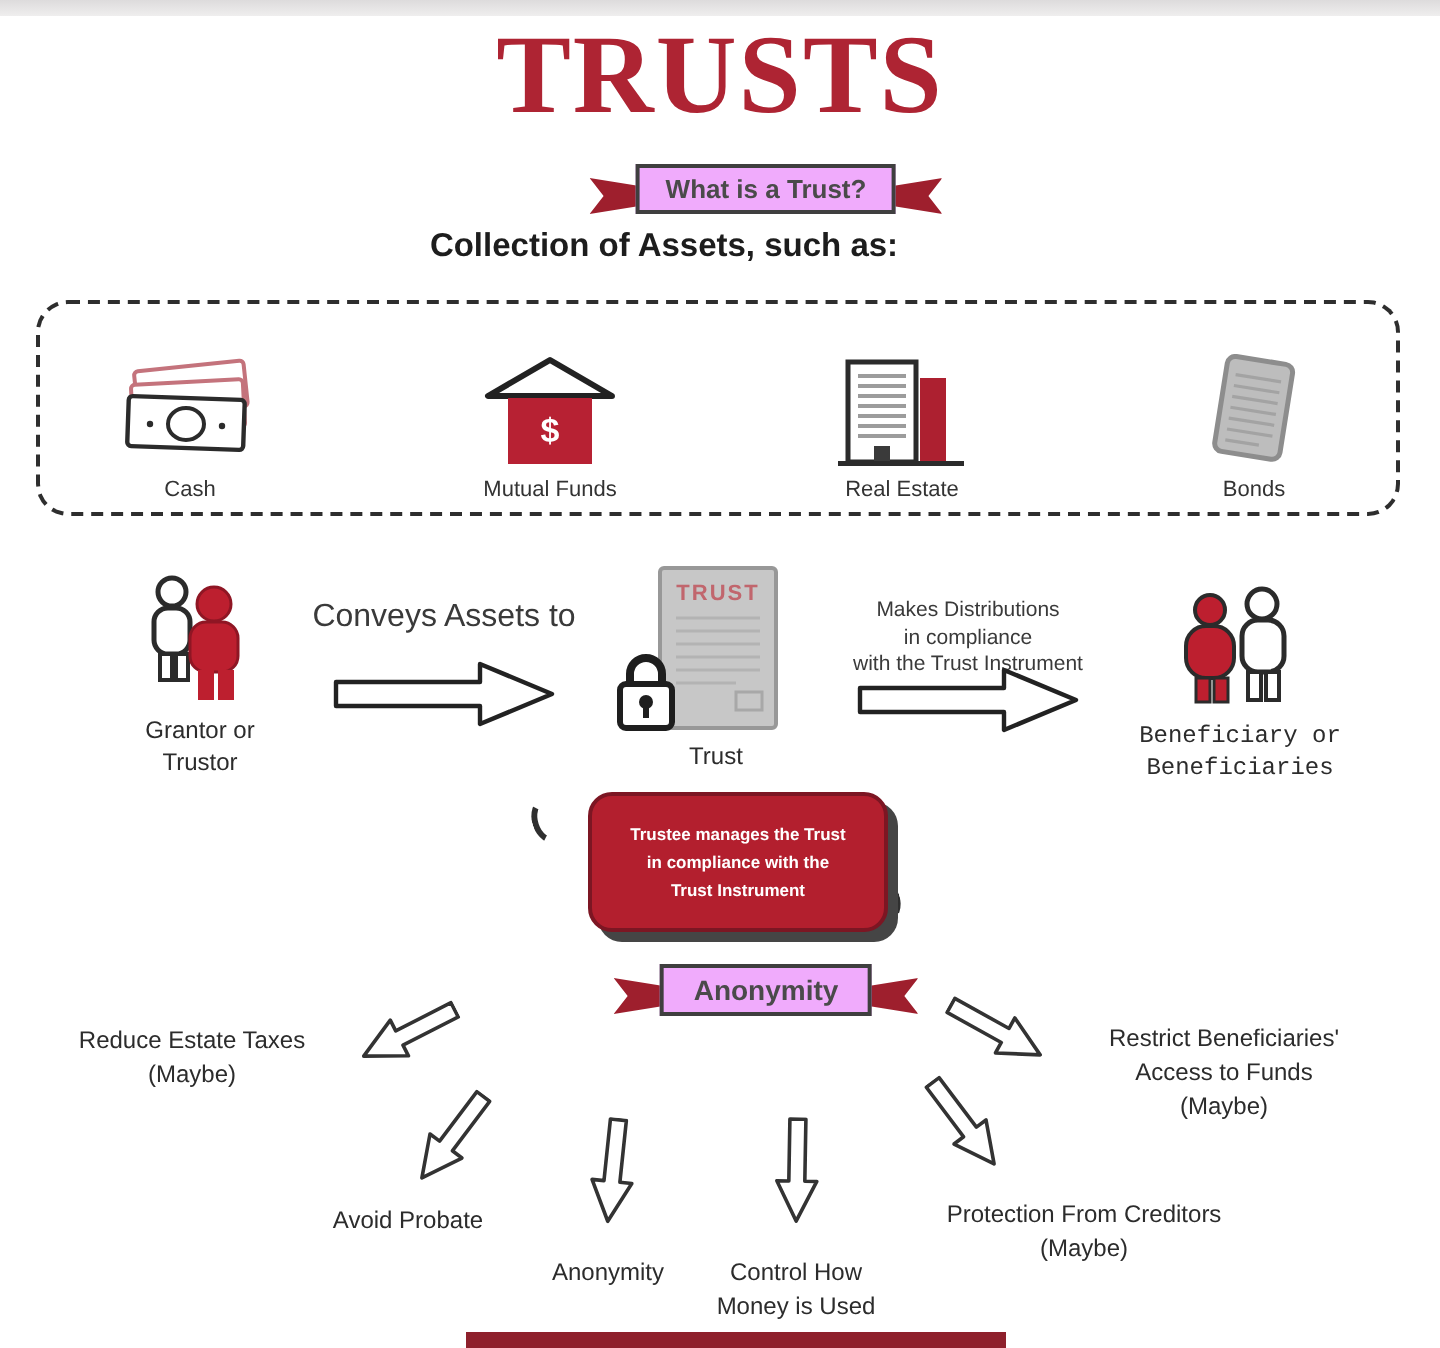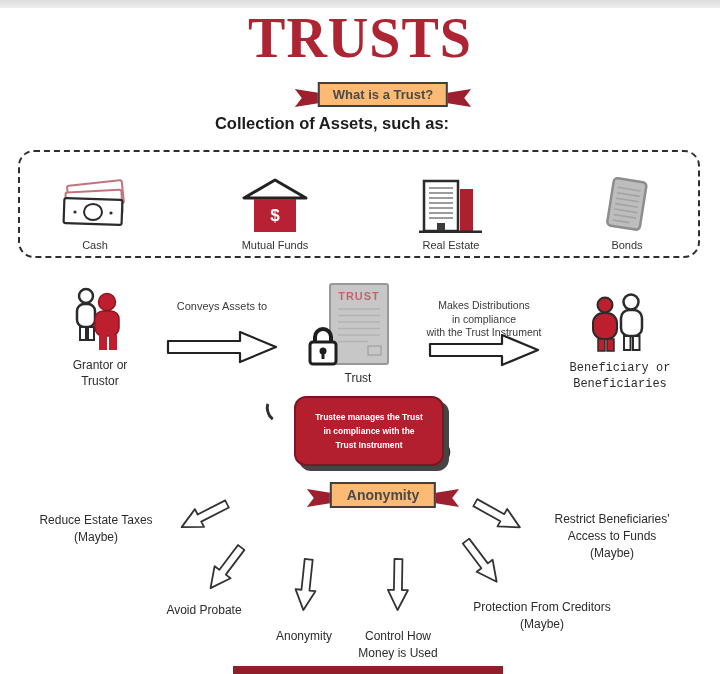--- a/index.html
+++ b/index.html
@@ -12,38 +12,38 @@
   
   .title{position:absolute;left:0;top:9px;width:720px;text-align:center;
     font-family:"Liberation Serif",serif;font-weight:700;font-size:56px;line-height:1.05;
     color:#ae2433;letter-spacing:1px;}
   .ribbon{position:absolute;left:50%;transform:translateX(-50%);}
   .ribbon .tail{position:absolute;width:28px;height:18px;background:#9e1f2d;z-index:0;}
   .ribbon .tail.left{left:-23px;top:7px;
     clip-path:polygon(0% 0%,100% 25%,100% 75%,0% 100%,25% 50%);}
   .ribbon .tail.right{right:-23px;top:7px;
     clip-path:polygon(0% 25%,100% 0%,75% 50%,100% 100%,0% 75%);}
-  .ribbon .box{position:relative;z-index:1;background:#fdba74;border:2px solid #3f3f3f;
+  .ribbon .box{position:relative;z-index:1;background:#f0abfc;border:2px solid #3f3f3f;
     padding:3px 13px;font-size:13px;font-weight:700;color:#4a4a4a;white-space:nowrap;}
   #ribbon-what{top:82px;}
   #ribbon-adv{top:482px;}
   #ribbon-adv .box{font-size:14px;padding:3px 15px;}
   .assets-heading{position:absolute;left:0;top:114px;width:664px;text-align:center;
     font-size:16.5px;font-weight:700;color:#1d1d1d;}
   
   .dashed-box{position:absolute;left:18px;top:150px;width:682px;height:108px;
     border:2.5px dashed #2e2e2e;border-radius:16px;box-sizing:border-box;
     display:flex;justify-content:space-between;align-items:stretch;padding:8px 36px 5px 36px;}
   .asset{display:flex;flex-direction:column;align-items:center;justify-content:flex-end;}
   .asset .icon-wrap{height:64px;display:flex;align-items:center;justify-content:center;}
   .asset .asset-label{font-size:11px;color:#333;margin-top:1px;white-space:nowrap;}
   
   .abs{position:absolute;}
   .flow-label{font-size:12px;color:#2c2c2c;text-align:center;line-height:1.35;}
-  .flow-caption{font-size:11px;color:#3a3a3a;text-align:center;line-height:1.3;}
+  .flow-caption{font-size:16px;color:#3a3a3a;text-align:center;line-height:1.3;}
   
   .bubble{position:absolute;left:282px;top:396px;width:146px;height:66px;
     background:#b31f2e;border:2px solid #7c1623;border-radius:12px;
     box-shadow:5px 5px 0 #454545;display:flex;align-items:center;justify-content:center;margin-left:12px;}
   .bubble-text{color:#fff;font-size:8.5px;font-weight:700;text-align:center;line-height:1.65;
     padding:4px 10px;}
   .bubble-mark{position:absolute;width:12px;height:18px;border:3px solid #2f2f2f;
     border-color:transparent transparent transparent #2f2f2f;border-radius:50%;}
   .bubble-mark.tl{left:266px;top:398px;transform:rotate(-18deg);}
   .bubble-mark.br{left:432px;top:438px;transform:rotate(162deg);}

